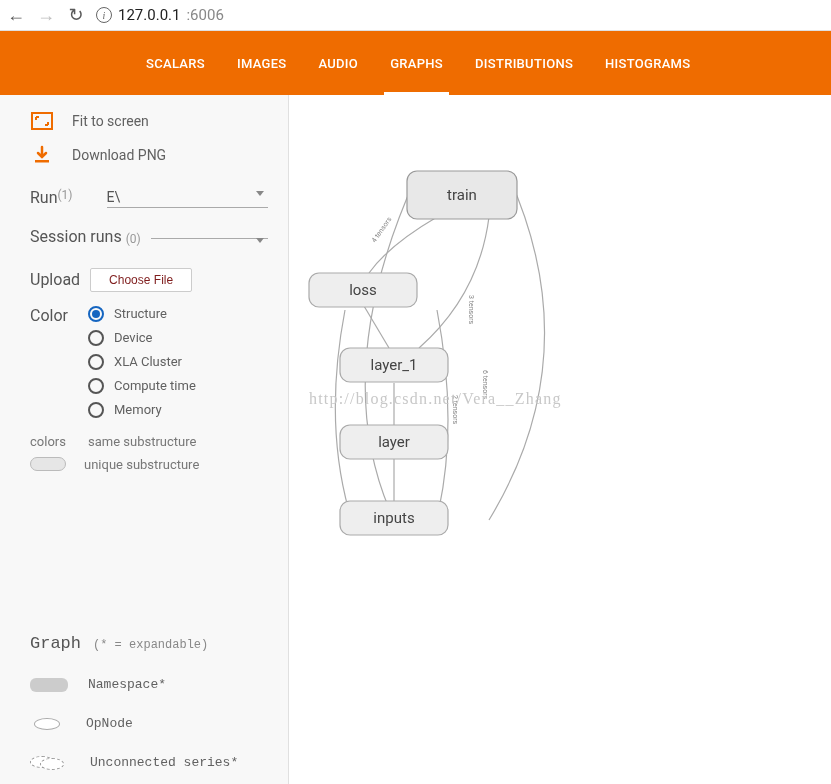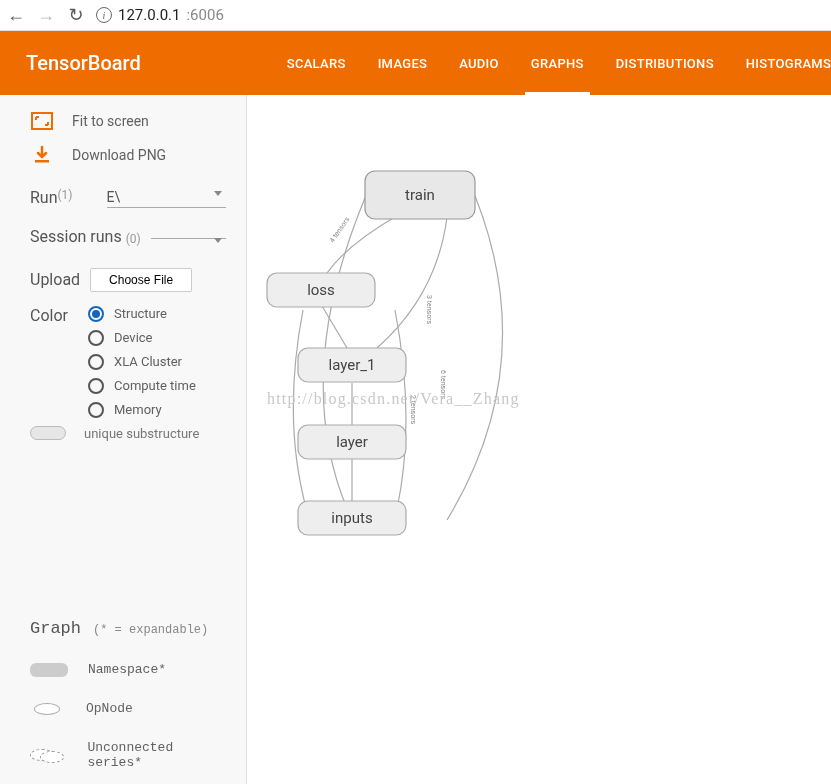--- a/index.html
+++ b/index.html
@@ -15,32 +15,32 @@
   .url-port { color: #888; }
 
   
   .tb-header { height: 64px; background: #ef6c00; display: flex; align-items: center; color: #fff; }
   .tb-title { font-size: 20px; font-weight: 500; padding-left: 26px; }
   .tb-tabs { display: flex; margin-left: 130px; height: 100%; align-items: center; gap: 0; }
   .tb-tab { padding: 0 16px; font-size: 13px; font-weight: 500; letter-spacing: 0.3px; color: #fff; height: 100%; display: flex; align-items: center; position: relative; }
   .tb-tab.active::after { content: ""; position: absolute; bottom: 0; left: 10px; right: 10px; height: 3px; background: #fff; }
 
   .workspace { display: flex; height: 689px; }
-  .sidebar { width: 247px; background: #f8f8f8; border-right: 1px solid #e0e0e0; padding: 14px 0 0 0; display: flex; flex-direction: column; }
+  .sidebar { width: 289px; background: #f8f8f8; border-right: 1px solid #e0e0e0; padding: 14px 0 0 0; display: flex; flex-direction: column; }
   .side-top { padding: 0 20px 0 30px; }
   .side-item { display: flex; align-items: center; gap: 18px; margin-bottom: 10px; color: #616161; font-size: 14px; }
   .side-icon { width: 24px; height: 24px; display: flex; align-items: center; justify-content: center; color: #ef6c00; }
   
   .ctrl-row { display: flex; align-items: center; padding: 4px 20px 4px 30px; gap: 10px; color: #616161; }
   .ctrl-row .lbl { font-size: 16px; color: #555; }
   .ctrl-row .sub { font-size: 12px; color: #999; }
   .ctrl-row .lblcol { display: flex; flex-direction: row; }
   .run-select { flex: 1; border: none; border-bottom: 1px solid #aaa; background: transparent; font-size: 14px; color: #555; padding: 2px 0; position: relative; }
   .caret-dn { position: absolute; right: 4px; top: 4px; width: 0; height: 0; border-left: 4px solid transparent; border-right: 4px solid transparent; border-top: 5px solid #888; }
-  .file-btn { background: #fff; border: 1px solid #ccc; border-radius: 2px; padding: 4px 18px; font-size: 12px; color: #000000; }
+  .file-btn { background: #fff; border: 1px solid #ccc; border-radius: 2px; padding: 4px 18px; font-size: 12px; color: #7f1d1d; }
   .toggle { width: 36px; height: 16px; background: #bbb; border-radius: 10px; position: relative; }
   .toggle::after { content: ""; width: 20px; height: 20px; background: #fafafa; border-radius: 50%; position: absolute; left: -2px; top: -2px; box-shadow: 0 1px 2px rgba(0,0,0,0.3); }
   
   .radio-grp { padding: 4px 20px 4px 30px; }
   .radio-head { display: flex; align-items: flex-start; gap: 18px; }
   .radio-head .lbl { font-size: 16px; color: #555; width: 40px; }
   .radio-list { display: flex; flex-direction: column; gap: 8px; }
   .radio-item { display: flex; align-items: center; gap: 10px; font-size: 13px; color: #616161; }
   .radio-circle { width: 16px; height: 16px; border: 2px solid #555; border-radius: 50%; display: flex; align-items: center; justify-content: center; }
   .radio-circle.sel { border-color: #1565c0; }
@@ -79,21 +79,20 @@
   <span class="nav-icon disabled">→</span>
   <span class="nav-icon">↻</span>
   <div class="url-region">
     <span class="info-icon">i</span>
     <span class="url-text">127.0.0.1</span>
       <span class="url-text url-port">:6006</span>
   </div>
 </div>
 
 <div class="tb-header">
-  <div class="tb-title">TensorBoard</div>
   <div class="tb-tabs">
     <div class="tb-tab">SCALARS</div>
     <div class="tb-tab">IMAGES</div>
     <div class="tb-tab">AUDIO</div>
     <div class="tb-tab active">GRAPHS</div>
     <div class="tb-tab">DISTRIBUTIONS</div>
     <div class="tb-tab">HISTOGRAMS</div>
   </div>
 </div>
 
@@ -169,20 +168,24 @@
               <span>Compute time</span>
             </div>
           <div class="radio-item">
               <span class="radio-circle"></span>
               <span>Memory</span>
             </div>
         </div>
       </div>
     </div>
 
+    <div class="legend-row" style="margin-top:8px;">
+      <span style="width:40px;">colors</span>
+      <span>same substructure</span>
+    </div>
     <div class="legend-row">
       <span class="lg-swatch"></span>
       <span>unique substructure</span>
     </div>
 
     <div class="spacer"></div>
 
     <div class="bottom-legend">
       <div class="hd">
         <span class="t">Graph</span>

